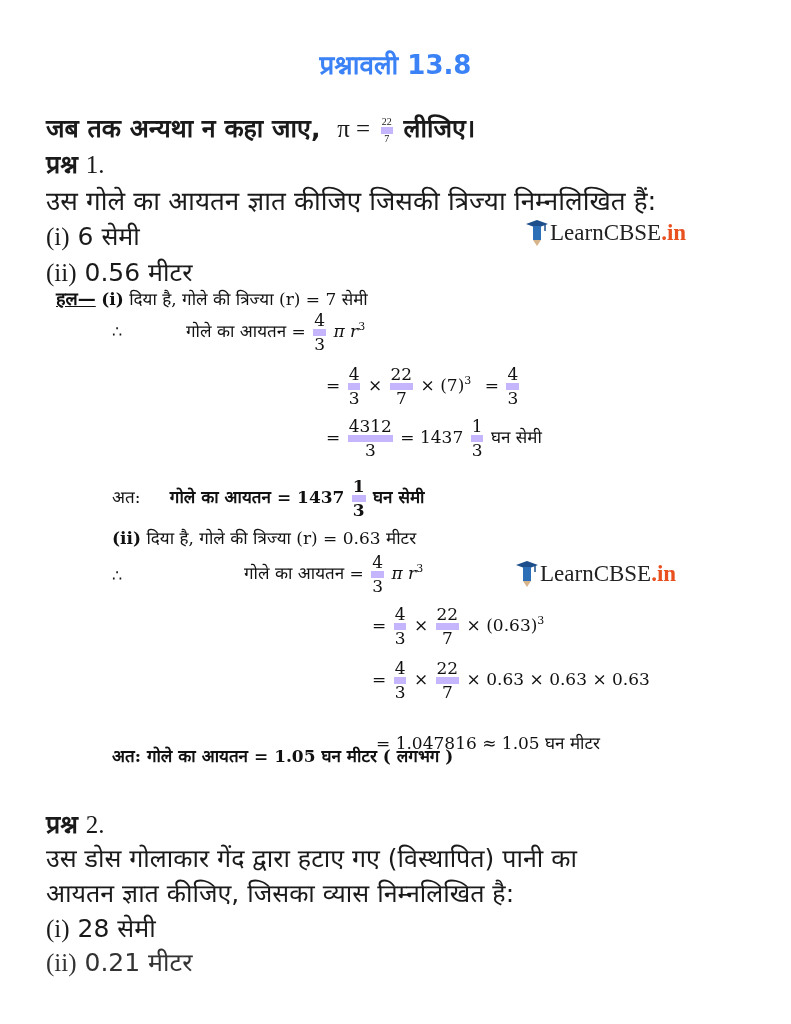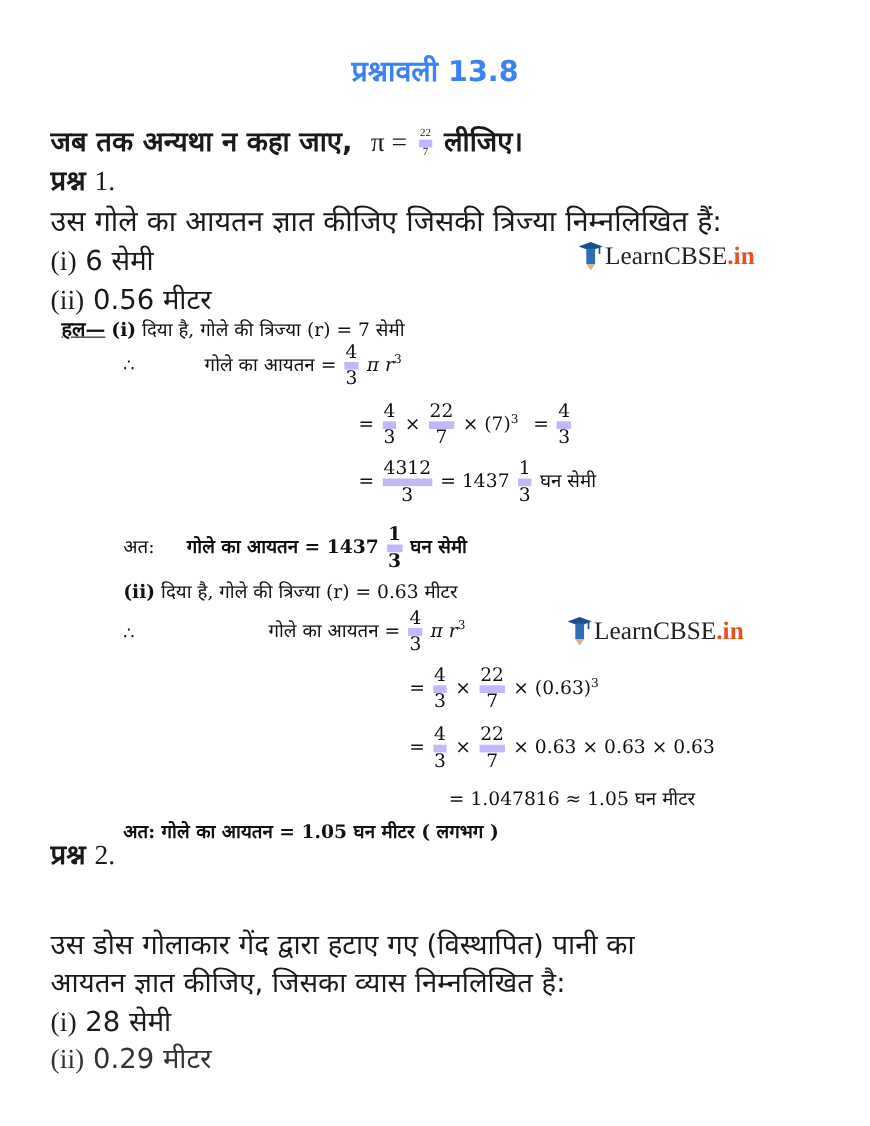--- a/index.html
+++ b/index.html
@@ -123,32 +123,32 @@
   <span class="frac"><span class="num">22</span><span>7</span></span>
   <span>× (0.63)</span><sup>3</sup>
 </div>
 <div class="abs sol" style="left:372px; top:660px;">
   <span>=</span>
   <span class="frac"><span class="num">4</span><span>3</span></span>
   <span>×</span>
   <span class="frac"><span class="num">22</span><span>7</span></span>
   <span>× 0.63 × 0.63 × 0.63</span>
 </div>
-<div class="abs sol" style="left:376px; top:714px;margin-left:32px;">= 1.047816 ≈ 1.05   घन मीटर</div>
+<div class="abs sol" style="left:376px; top:731px;">= 1.047816 ≈ 1.05   घन मीटर</div>
 <div class="abs sol bold" style="left:112px; top:744px;">
   <span>अत:</span>
   <span>गोले का आयतन = 1.05  घन मीटर ( लगभग )</span>
 </div>
 
-<div class="abs line" style="left:46px; top:758px;">
+<div class="abs line" style="left:46px; top:806px;">
   <span class="bold">प्रश्न</span>
   <span class="serif">2.</span>
 </div>
 <div class="abs line" style="left:46px; top:840px;">उस डोस गोलाकार गेंद द्वारा हटाए गए (विस्थापित) पानी का</div>
 <div class="abs line" style="left:46px; top:875px;">आयतन ज्ञात कीजिए, जिसका व्यास निम्नलिखित है:</div>
 <div class="abs line" style="left:46px; top:910px;">
   <span class="serif">(i)</span>
   <span>28 सेमी</span>
 </div>
 <div class="abs line" style="left:46px; top:944px; color:#333;">
   <span class="serif">(ii)</span>
-  <span>0.29 मीटर</span>
+  <span>0.21 मीटर</span>
 </div>
 
 </body></html>

